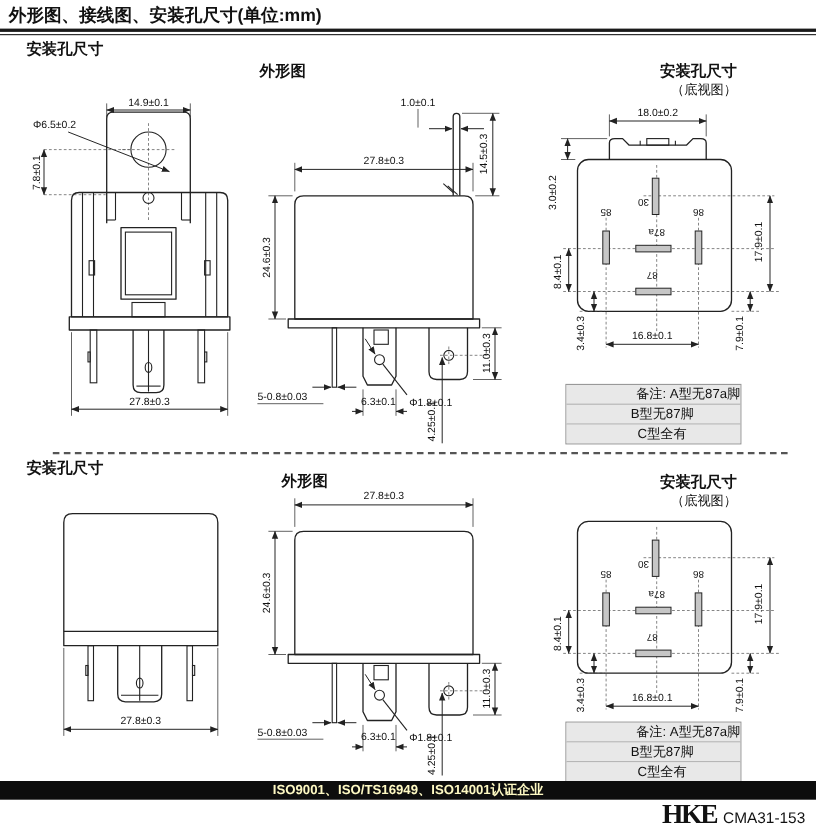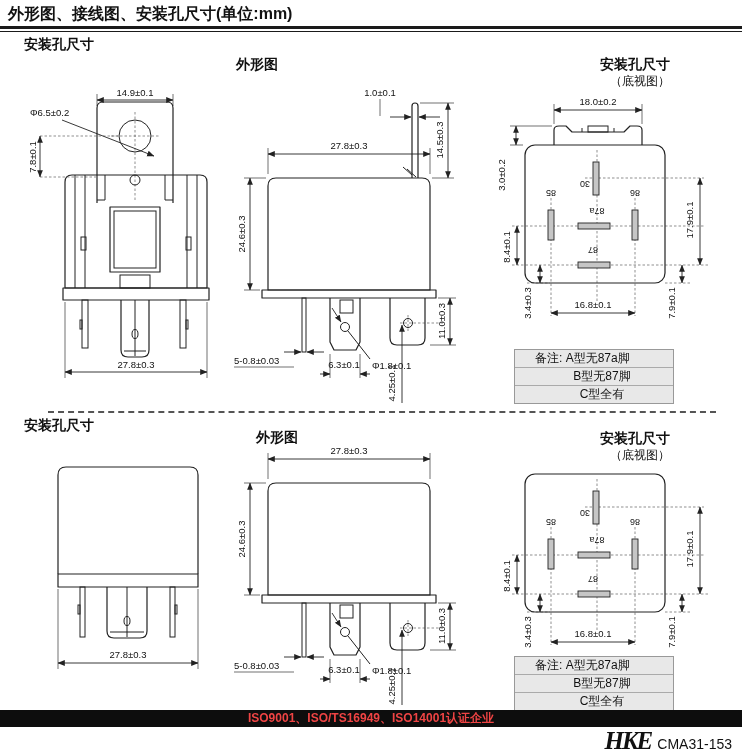--- a/index.html
+++ b/index.html
@@ -18,27 +18,27 @@
   .ol2{fill:none;stroke:#222;stroke-width:1;}
   .ext{stroke:#333;stroke-width:0.7;fill:none;}
   .dim{stroke:#222;stroke-width:0.9;fill:none;}
   .dot{stroke:#444;stroke-width:0.6;fill:none;stroke-dasharray:2.5,2;}
   .slot{fill:#c6c6c6;stroke:#222;stroke-width:0.9;}
   .dt{font-family:"Liberation Sans",sans-serif;font-size:9.5px;fill:#111;}
   .dtb{font-family:"Liberation Sans",sans-serif;font-size:9px;fill:#111;}
   .notes{width:158px;border:1px solid #999;background:#e8e8e8;font-size:12px;}
   .notes .nrow{height:17px;line-height:17px;border-bottom:1px solid #aaa;background:#e8e8e8;padding-left:16px;}
   .notes .nrow:last-child{border-bottom:none;}
-  .nrow.first{padding-left:20px;}
+  .nrow.first{padding-left:20px;text-align:right;}
   .nrow.mid,.nrow.last{text-align:center;}
   .divider{left:48px;top:411px;width:668px;border-top:2px dashed #555;height:0;}
-  #footer-bar{left:0;top:710px;width:742px;height:17px;background:#0d0d0d;color:#ef4444;
+  #footer-bar{left:0;top:710px;width:742px;height:17px;background:#0d0d0d;color:#fef9c3;
               font-size:12px;font-weight:bold;text-align:center;line-height:17px;}
   #logo-row{right:10px;top:727px;display:flex;align-items:baseline;gap:6px;}
-  #logo{font-family:"Liberation Serif",serif;font-style:italic;font-weight:bold;
+  #logo{font-family:"Liberation Serif",serif;font-weight:bold;
         font-size:25px;letter-spacing:-2px;}
   #doc-num{font-size:14px;}
 </style>
 </head>
 <body>
 
 <svg width="0" height="0" style="position:absolute">
   <defs>
     <marker id="arw" viewBox="0 0 10 10" refX="9.5" refY="5" markerWidth="8" markerHeight="8" orient="auto-start-reverse">
       <path d="M0,1 L10,5 L0,9 Z" fill="#222"></path>

